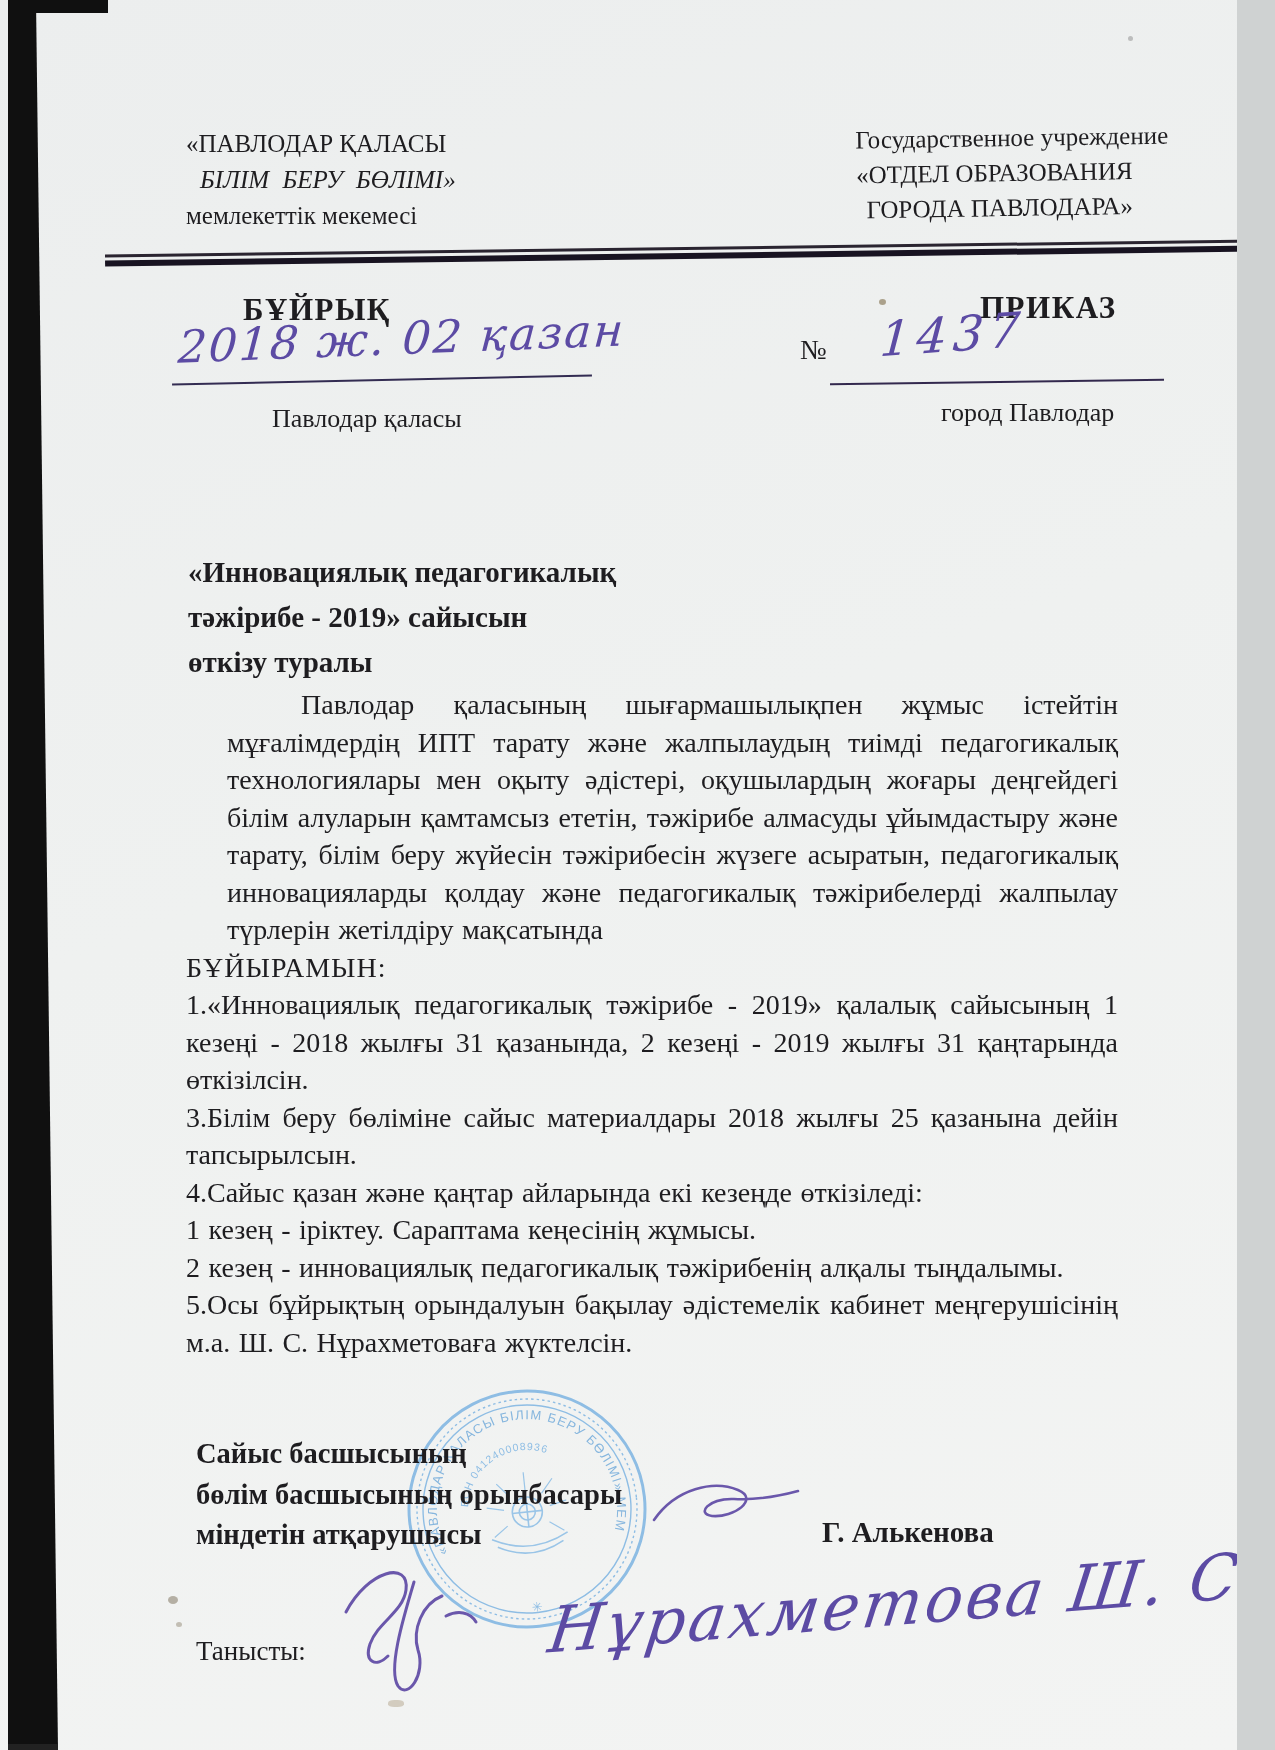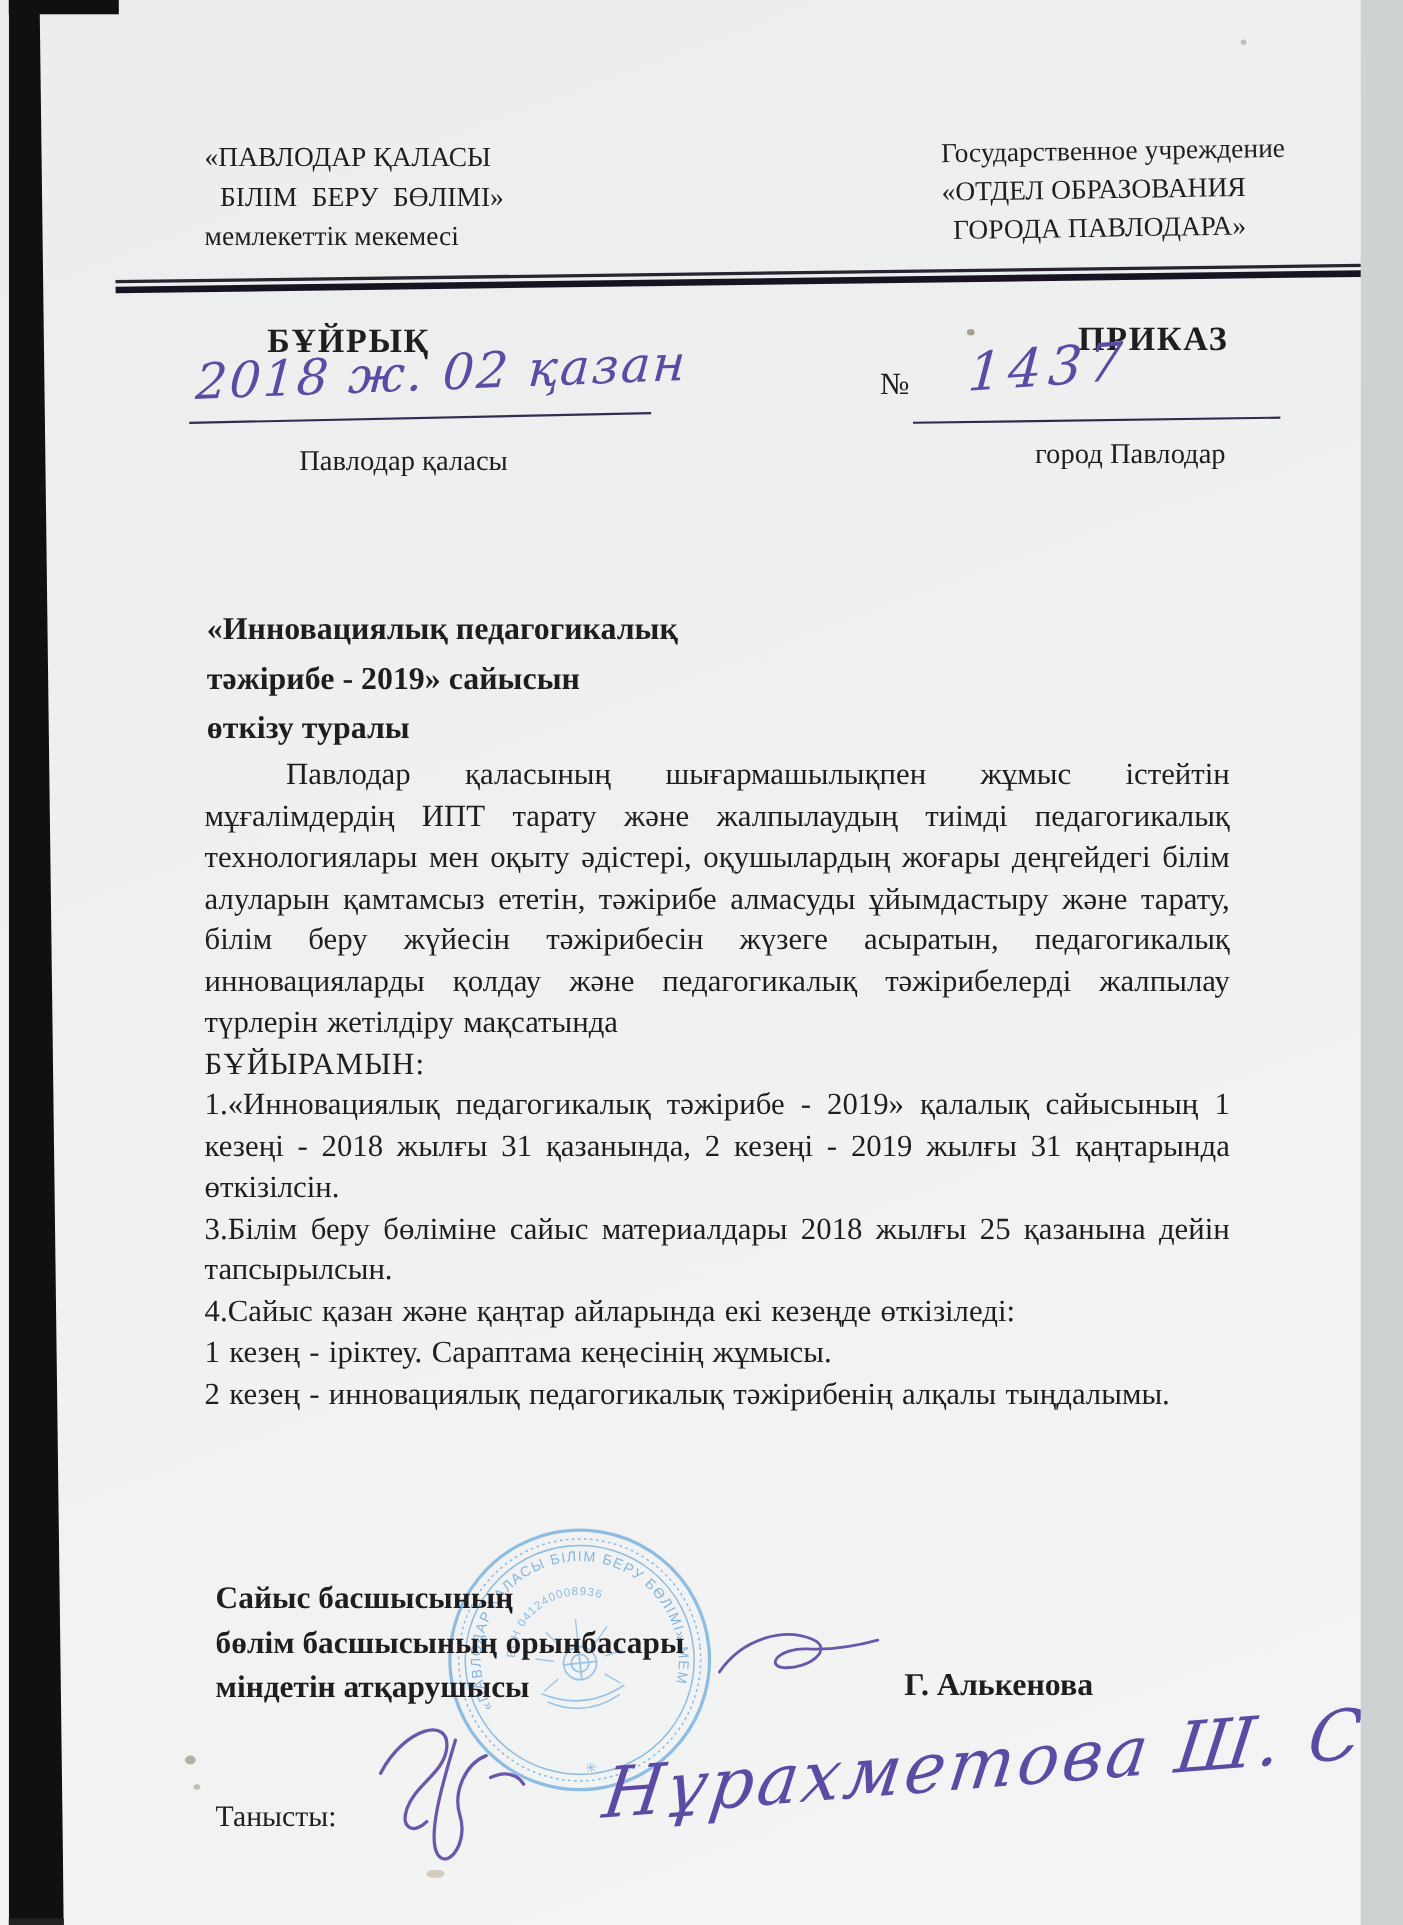--- a/index.html
+++ b/index.html
@@ -12,21 +12,21 @@
   
   .edge-left{position:absolute;left:0;top:0;width:62px;height:1750px;
     clip-path:polygon(8px 0,36px 0,58px 1750px,8px 1750px);background:#101010;}
   .edge-top{position:absolute;left:8px;top:0;width:100px;height:13px;background:#101010;}
   .edge-bottom{position:absolute;left:8px;top:1744px;width:50px;height:6px;background:#222;}
   .speck{position:absolute;border-radius:50%;}
 
   
   .hdr{position:absolute;font-size:25px;line-height:36px;}
   .hdr-left{left:186px;top:126px;}
-  .hdr-left .l2{padding-left:14px;word-spacing:7px;}
+  .hdr-left .l2{padding-left:14px;word-spacing:7px;font-style:italic;}
   .hdr-right{left:856px;top:120px;transform:rotate(-0.9deg);line-height:35px;}
   .hdr-right .l3{padding-left:10px;}
 
   .rule{position:absolute;left:105px;top:247px;width:1157px;transform:rotate(-0.75deg);}
   .rule .thin{height:3px;background:#2a2430;}
   .rule .gap{height:3px;}
   .rule .thick{height:6px;background:#181321;}
 
   .h-order{position:absolute;font-size:31px;font-weight:700;letter-spacing:1.5px;}
   .kk-order{left:243px;top:292px;}
@@ -38,21 +38,21 @@
   .num-sign{position:absolute;left:800px;top:334px;font-size:28px;}
   .num-script{position:absolute;left:880px;top:306px;font-size:48px;transform:rotate(-4deg) skewX(-8deg);letter-spacing:6px;}
   .num-underline{position:absolute;left:830px;top:381px;width:334px;height:2px;background:#33294e;transform:rotate(-0.8deg);}
   .city-kk{position:absolute;left:272px;top:404px;font-size:26px;}
   .city-ru{position:absolute;left:941px;top:398px;font-size:26px;}
 
   .subject{position:absolute;left:188px;top:550px;font-size:29px;font-weight:700;line-height:45px;}
 
   .bodytext{position:absolute;left:186px;top:686px;width:932px;font-size:28px;line-height:37.5px;text-align:justify;word-spacing:1.5px;}
   .bodytext p{margin:0;}
-  .bodytext .para1{text-indent:74px;}
+  .bodytext .para1{text-indent:74px;margin-left:41px;}
   .bodytext .decree{font-weight:400;text-align:left;letter-spacing:1px;}
 
   .sig-block{position:absolute;left:196px;top:1434px;font-size:28.5px;font-weight:700;line-height:40.5px;z-index:3;}
   .sig-name{position:absolute;left:822px;top:1516px;font-size:29px;font-weight:700;z-index:3;text-align:right;}
   .ack-label{position:absolute;left:196px;top:1636px;font-size:27px;z-index:3;}
 
   .stamp{position:absolute;left:404px;top:1386px;width:246px;height:246px;z-index:1;opacity:.85;transform:rotate(-6deg);}
 
   .sig-squiggle{position:absolute;left:648px;top:1478px;z-index:4;}
   .nur-flourish{position:absolute;left:318px;top:1552px;z-index:4;}
@@ -109,20 +109,21 @@
   </div>
 
   <div class="bodytext">
     <p class="para1">Павлодар қаласының шығармашылықпен жұмыс істейтін мұғалімдердің ИПТ тарату және жалпылаудың тиімді педагогикалық технологиялары мен оқыту әдістері, оқушылардың жоғары деңгейдегі білім алуларын қамтамсыз ететін, тәжірибе алмасуды ұйымдастыру және тарату, білім беру жүйесін тәжірибесін жүзеге асыратын, педагогикалық инновацияларды қолдау және педагогикалық тәжірибелерді жалпылау түрлерін жетілдіру мақсатында</p>
     <p class="decree">БҰЙЫРАМЫН:</p>
     <p class="item">1.«Инновациялық педагогикалық тәжірибе - 2019» қалалық сайысының 1 кезеңі - 2018 жылғы 31 қазанында, 2 кезеңі - 2019 жылғы 31 қаңтарында өткізілсін.</p>
     <p class="item">3.Білім беру бөліміне сайыс материалдары 2018 жылғы 25 қазанына дейін тапсырылсын.</p>
     <p class="item">4.Сайыс қазан және қаңтар айларында екі кезеңде өткізіледі:</p>
     <p class="item">1 кезең - іріктеу.  Сараптама кеңесінің жұмысы.</p>
     <p class="item">2 кезең - инновациялық педагогикалық тәжірибенің алқалы тыңдалымы.</p>
+    <p class="item">5.Осы бұйрықтың орындалуын бақылау әдістемелік кабинет меңгерушісінің м.а.  Ш. С. Нұрахметоваға жүктелсін.</p>
   </div>
 
   <svg class="stamp" viewBox="0 0 246 246">
     <defs>
       <path id="ringPath" d="M 40,158 A 90,90 0 1 1 206,158"></path>
       <path id="binPath" d="M 64,123 A 59,59 0 0 1 182,123"></path>
     </defs>
     <g stroke="#7db4e2" fill="none">
       <circle cx="123" cy="123" r="118" stroke-width="3"></circle>
       <circle cx="123" cy="123" r="110" stroke-width="1.4" stroke-dasharray="2.5 3"></circle>

